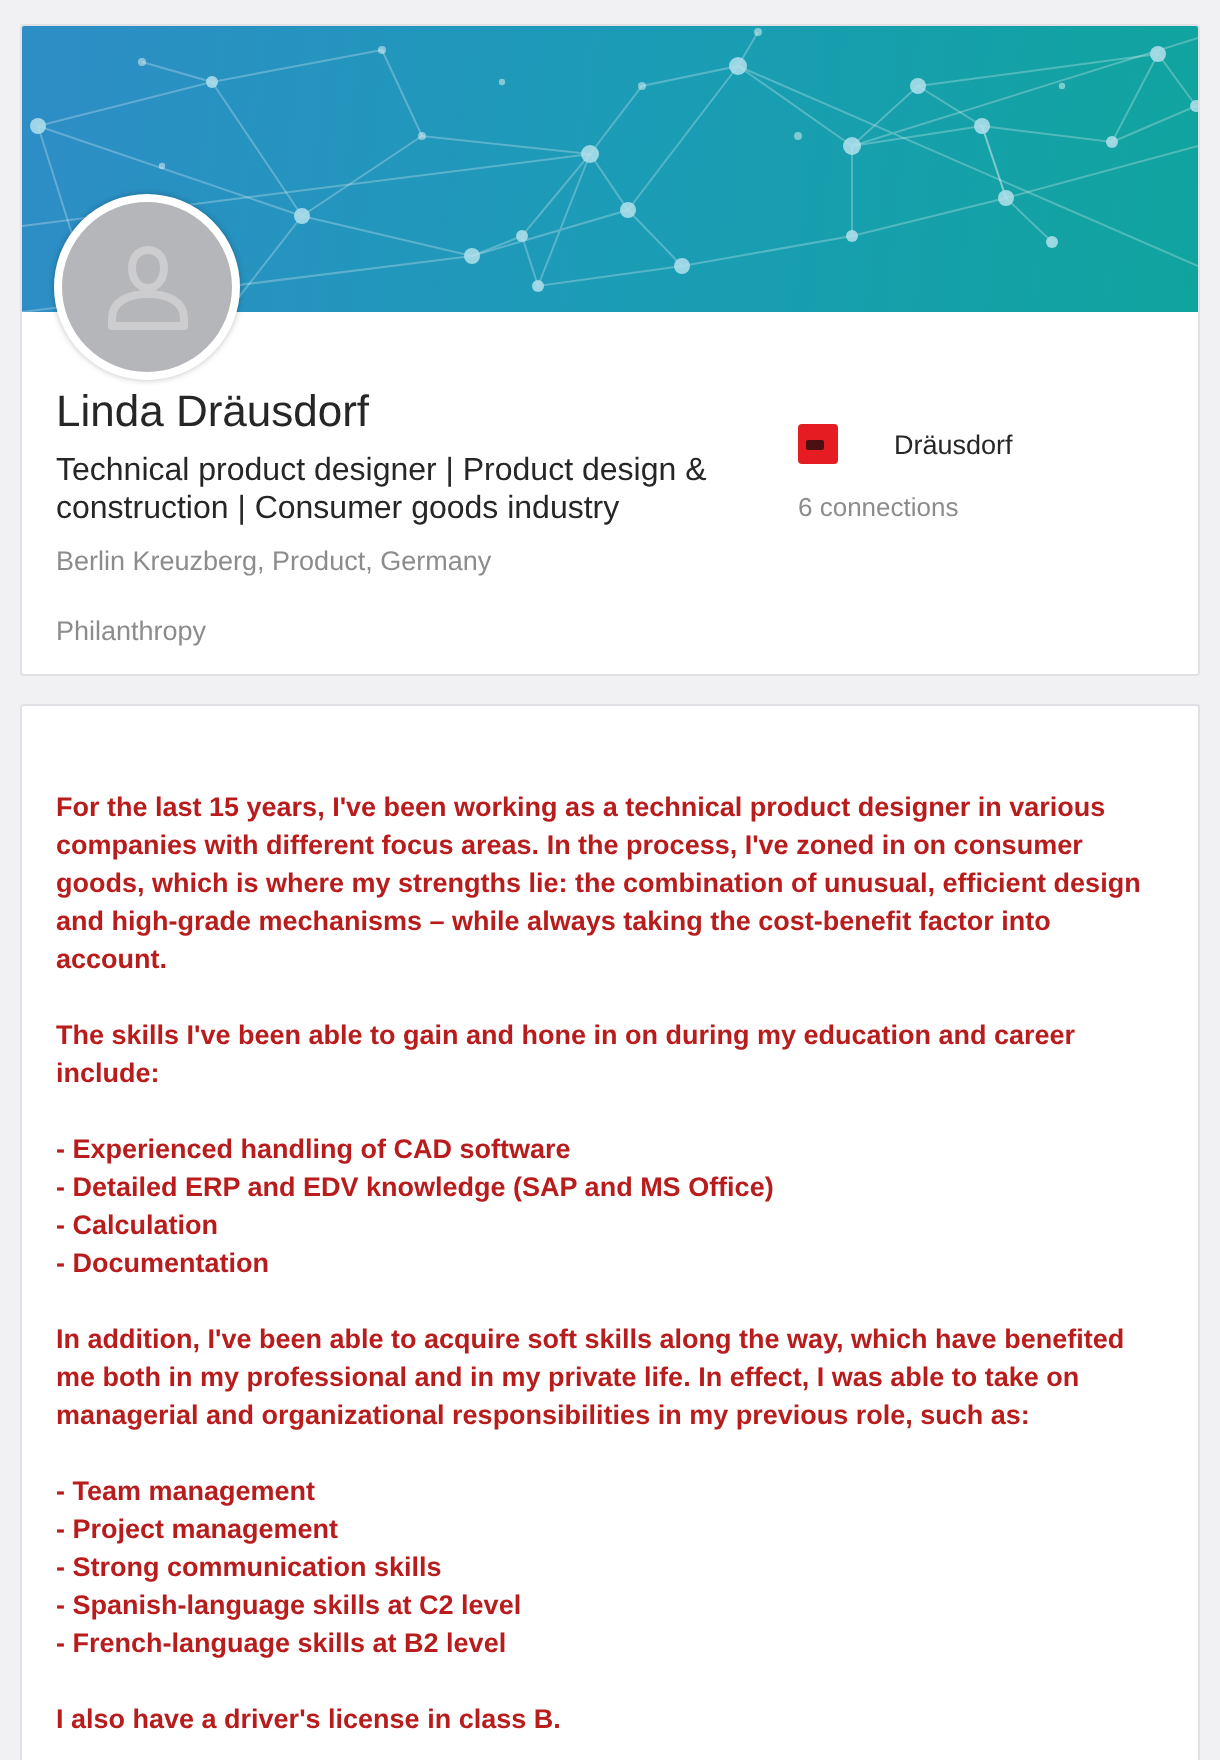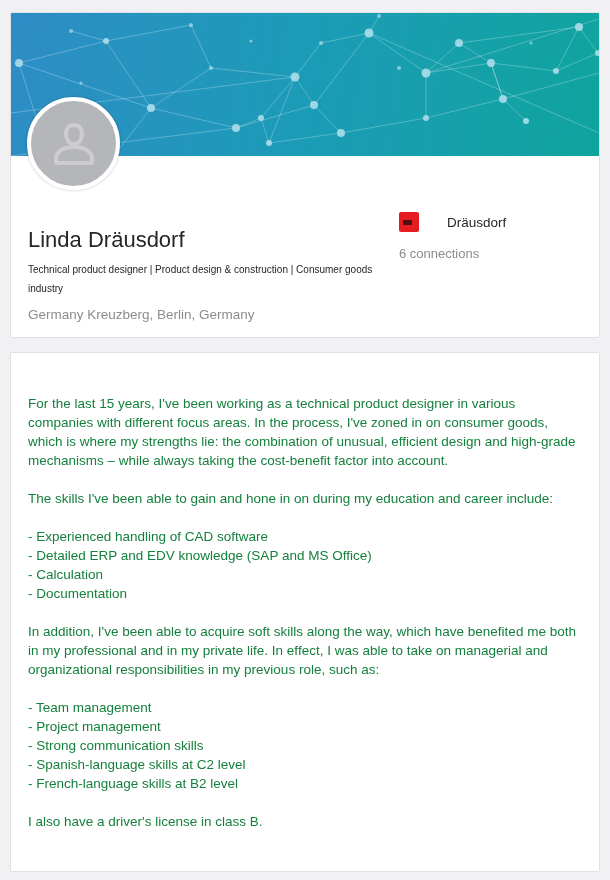--- a/index.html
+++ b/index.html
@@ -33,28 +33,28 @@
     position: absolute;
     left: 16px; top: 84px;
     width: 93px; height: 93px;
     background: #b5b6b9;
     border: 4px solid #ffffff;
     border-radius: 50%;
     box-shadow: 0 0 3px rgba(0,0,0,0.25);
     display: flex; align-items: center; justify-content: center;
     z-index: 2;
   }
-  .profile-info { padding: 71px 17px 20px; }
+  .profile-info { padding: 37px 17px 20px; }
   .profile-name {
     font-size: 22px; line-height: 26px;
     font-weight: 400; color: #262626;
   }
   .profile-headline {
     margin-top: 7px;
-    font-size: 10px; line-height: 19px;
+    font-size: 16px; line-height: 19px;
     color: #262626;
     max-width: 358px;
   }
   .profile-location {
     margin-top: 9px;
     font-size: 13.5px; color: #8c8c8c;
   }
   .profile-industry {
     margin-top: 20px;
     font-size: 13.5px; color: #8c8c8c;
@@ -91,23 +91,24 @@
 
   
   .summary-card { margin-top: 14px; padding: 21px 17px 22px; min-height: 520px; }
   .summary-title {
     font-size: 17px; line-height: 20px;
     font-weight: 400; color: #3c3c3e;
   }
   .summary-body {
     margin-top: 20px;
     font-size: 13.5px; line-height: 19px;
-    color: #15803d;
+    color: #b91c1c;
     white-space: pre-line;
     max-width: 560px;
+    font-weight: bold;
   }
 </style>
 </head>
 <body>
 
 <div class="page">
 
   <div class="card profile-card">
 
     <div class="banner">
@@ -164,21 +165,21 @@
         <g stroke="#cdcdd0" stroke-width="4" fill="none" stroke-linejoin="round">
           <path d="M29 10 c5 0 8 4 8 9 c0 5 -3 10 -8 10 c-5 0 -8 -5 -8 -10 c0 -5 3 -9 8 -9 Z"></path>
           <path d="M11 48 v-4 c0 -8 8 -12 18 -12 c10 0 18 4 18 12 v4 Z"></path>
         </g>
       </svg>
     </div>
 
     <div class="profile-info">
       <div class="profile-name">Linda Dräusdorf</div>
       <div class="profile-headline">Technical product designer | Product design &amp; construction | Consumer goods industry</div>
-      <div class="profile-location">Germany Kreuzberg, Berlin, Germany</div>
+      <div class="profile-location">Berlin Kreuzberg, Product, Germany</div>
       <div class="profile-industry">Philanthropy</div>
     </div>
 
     <div class="profile-right">
       <div class="company-row">
         <span class="company-logo"></span>
         <span class="company-name">Dräusdorf</span>
       </div>
       <div class="connections">6 connections</div>
     </div>

